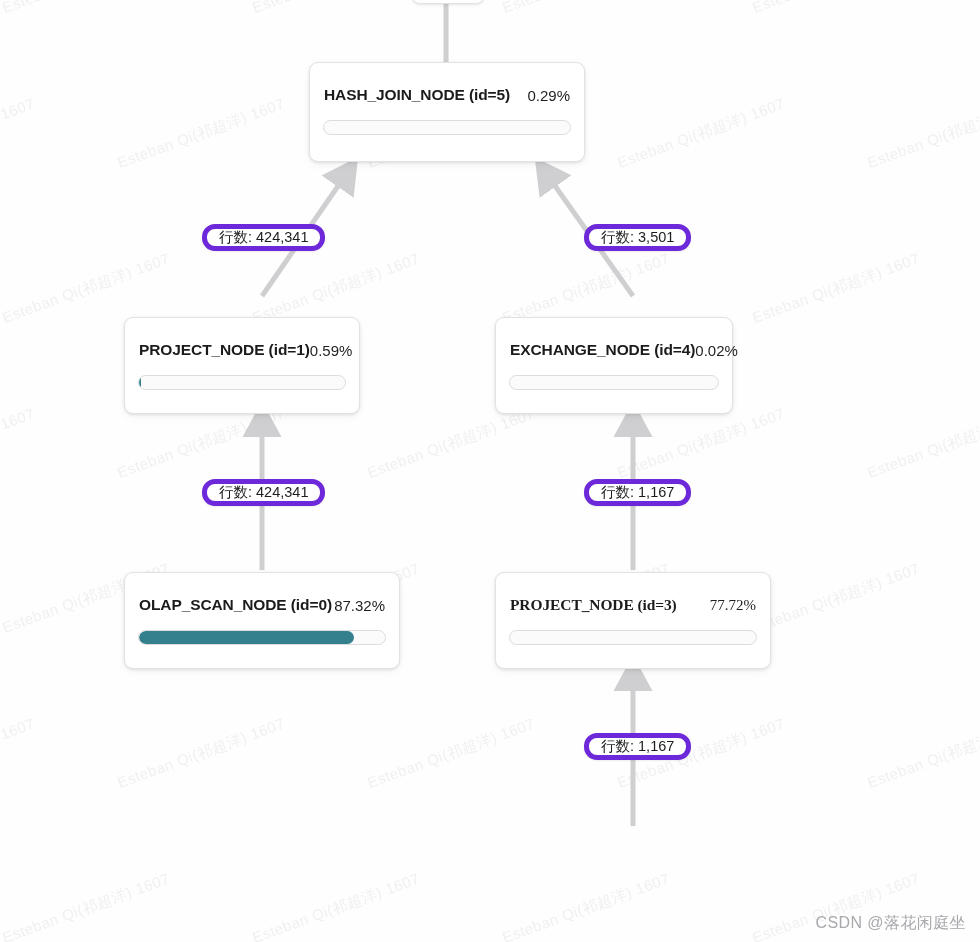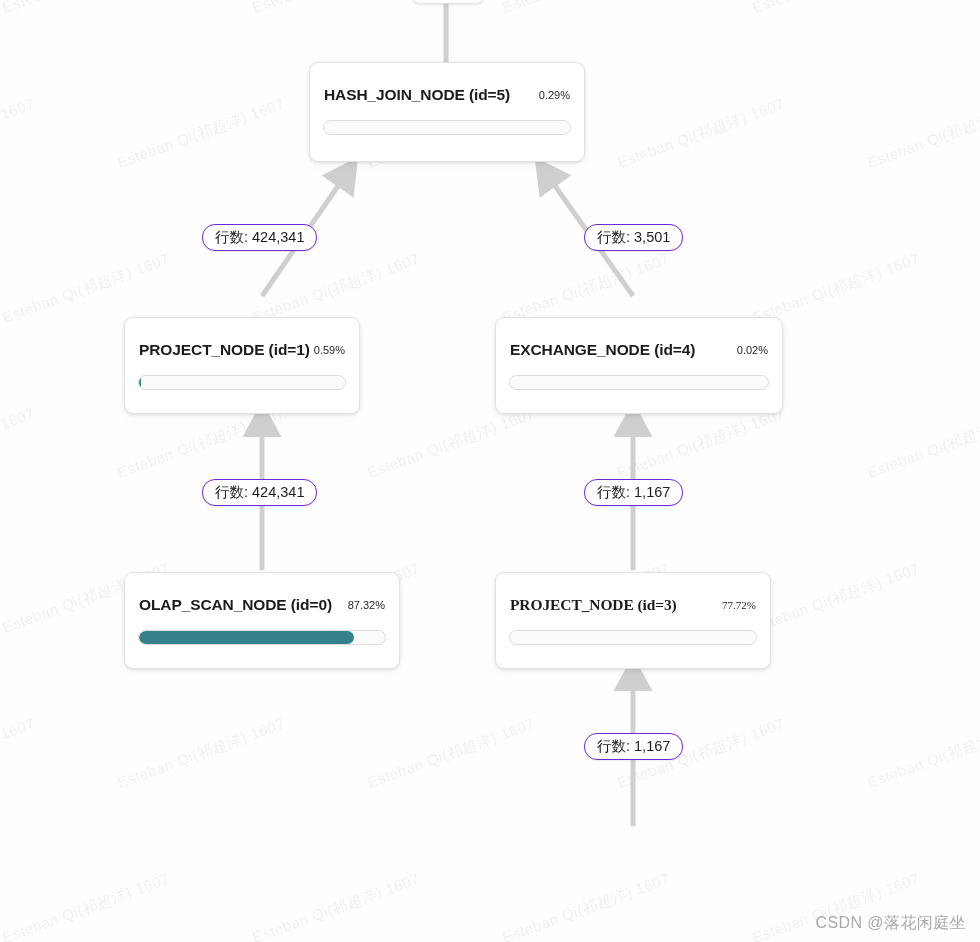--- a/index.html
+++ b/index.html
@@ -69,21 +69,21 @@
   }
   .node-title {
     font-size: 15.5px;
     color: #1b1b1b;
     font-weight: 600;
     letter-spacing: -0.1px;
     white-space: nowrap;
   }
   .node-pct {
     margin-left: auto;
-    font-size: 11px;
+    font-size: 15px;
     color: #1f1f1f;
     font-weight: 400;
     white-space: nowrap;
   }
   .pbar {
     position: absolute;
     left: 13px;
     right: 13px;
     top: 57px;
     height: 15px;
@@ -111,21 +111,21 @@
     border-radius: 9px;
     box-shadow: 0 1px 3px rgba(0,0,0,.10);
     z-index: 3;
   }
 
   
   .edge-label {
     position: absolute;
     box-sizing: border-box;
     background: #ffffff;
-    border: 1px solid #6d28d9;
+    border: 5px solid #6d28d9;
     border-radius: 13px;
     height: 27px;
     display: flex;
     align-items: center;
     justify-content: center;
     padding: 0 12px;
     font-size: 14.5px;
     color: #1d1d1d;
     box-shadow: 0 1px 2px rgba(0,0,0,.07);
     white-space: nowrap;
@@ -219,21 +219,21 @@
   <div class="node" style="left:124px; top:317px; width:236px; height:97px;">
     <div class="node-head">
       <span class="node-title">PROJECT_NODE (id=1)</span>
       <span class="node-pct">0.59%</span>
     </div>
     <div class="pbar">
       <div class="pbar-fill" style="width:1.2%;"></div>
     </div>
   </div>
 
-  <div class="node" style="left:495px; top:317px; width:288px; height:97px;">
+  <div class="node" style="left:495px; top:317px; width:238px; height:97px;">
     <div class="node-head">
       <span class="node-title">EXCHANGE_NODE (id=4)</span>
       <span class="node-pct">0.02%</span>
     </div>
     <div class="pbar">
       <div class="pbar-fill" style="width: 0%; background: transparent;"></div>
     </div>
   </div>
 
   <div class="node" style="left:124px; top:572px; width:276px; height:97px;">

